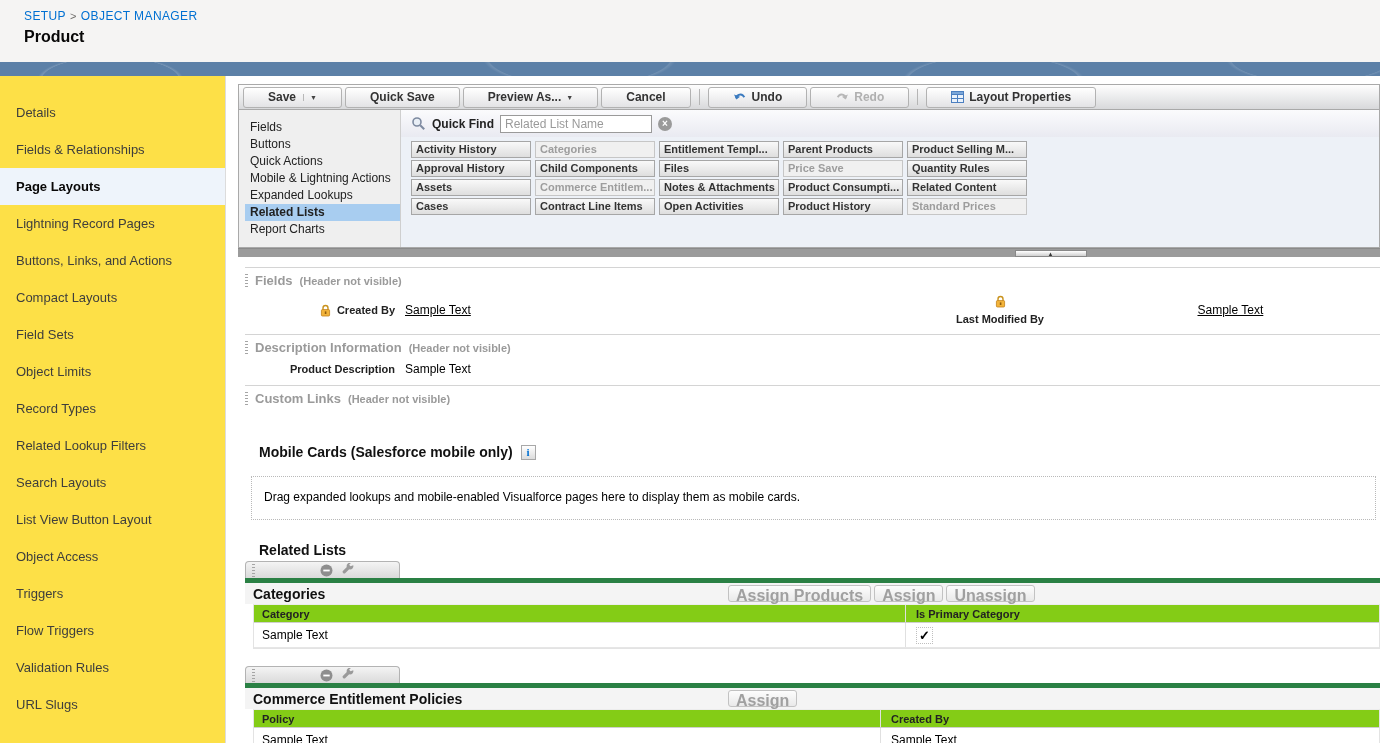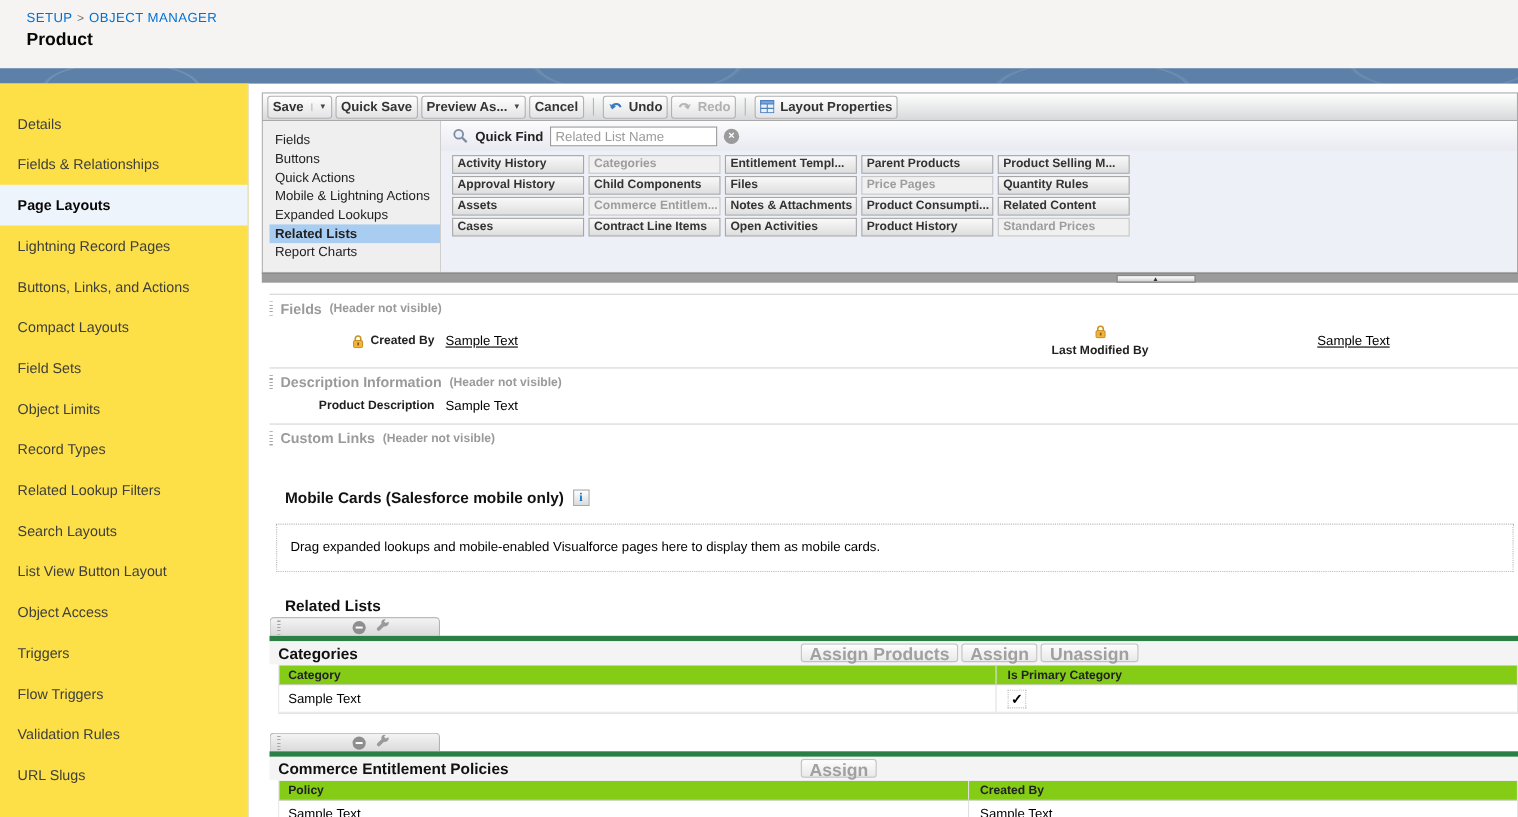--- a/index.html
+++ b/index.html
@@ -24,21 +24,21 @@
   .sidebar { width:226px; flex-shrink:0; background:#fde047; border-right:1px solid #dcdcdc; padding-top:18px; }
   .side-item { padding:10px 16px; font-size:13px; color:#3e3e3c; line-height:17px; cursor:pointer; }
   .side-item.selected { background:#eef4fb; font-weight:bold; color:#080707; }
   .main { flex:1; padding:8px 0 0 12px; display:flex; flex-direction:column; overflow:hidden; }
 
   
   .toolbar { border:1px solid #a9a9a9; background:linear-gradient(#fefefe,#d8d9db);
              padding:2px 4px; display:flex; align-items:center; gap:3px; height:26px; flex-shrink:0; }
   .tb-btn { display:inline-flex; align-items:center; gap:5px; font-size:12px; font-weight:bold; color:#333;
             background:linear-gradient(#ffffff,#e3e3e5); border:1px solid #b2b2b2; border-radius:3px;
-            padding:0 4px; height:21px; cursor:pointer; white-space:nowrap; }
+            padding:0 24px; height:21px; cursor:pointer; white-space:nowrap; }
   .tb-btn .dd { font-size:7px; color:#444; }
   .tb-btn .split { border-left:1px solid #b8b8b8; padding-left:6px; margin-left:2px; font-size:7px; color:#444; }
   .tb-btn.disabled { color:#b0b0b0;text-align:center; }
   .tb-sep { width:1px; height:16px; background:#b5b5b5; margin:0 5px; }
 
   
   .palette { border:1px solid #a9a9a9; border-top:none; display:flex; height:138px; flex-shrink:0; }
   .cat-panel { width:162px; flex-shrink:0; background:#efefef; border-right:1px solid #cfcfcf; padding:9px 0 0 6px; }
   .cat-item { font-size:12px; color:#222; padding:1px 5px; line-height:15px; cursor:pointer; white-space:nowrap; }
   .cat-item.selected { background:#a8cdf0; font-weight:bold; }
@@ -250,21 +250,21 @@
             <div class="grid-btn">Parent Products</div>
 
             <div class="grid-btn">Product Selling M...</div>
 
             <div class="grid-btn">Approval History</div>
 
             <div class="grid-btn">Child Components</div>
 
             <div class="grid-btn">Files</div>
 
-            <div class="grid-btn disabled">Price Pages</div>
+            <div class="grid-btn disabled">Price Save</div>
 
             <div class="grid-btn">Quantity Rules</div>
 
             <div class="grid-btn">Assets</div>
 
             <div class="grid-btn disabled">Commerce Entitlem...</div>
 
             <div class="grid-btn">Notes &amp; Attachments</div>
 
             <div class="grid-btn">Product Consumpti...</div>

